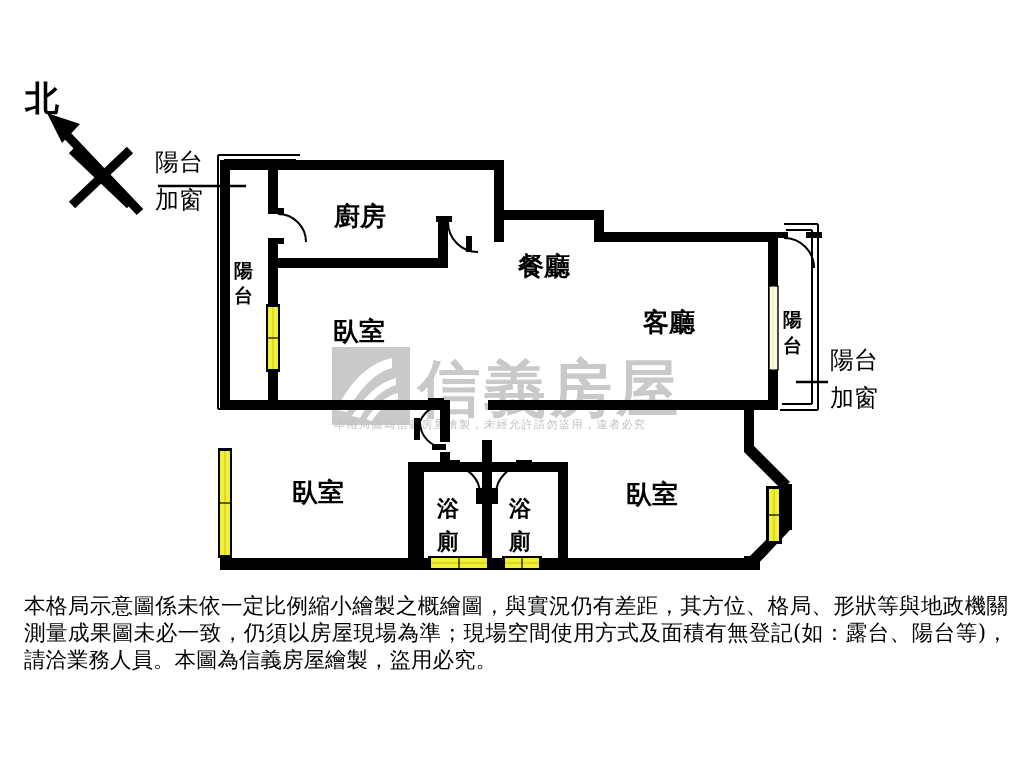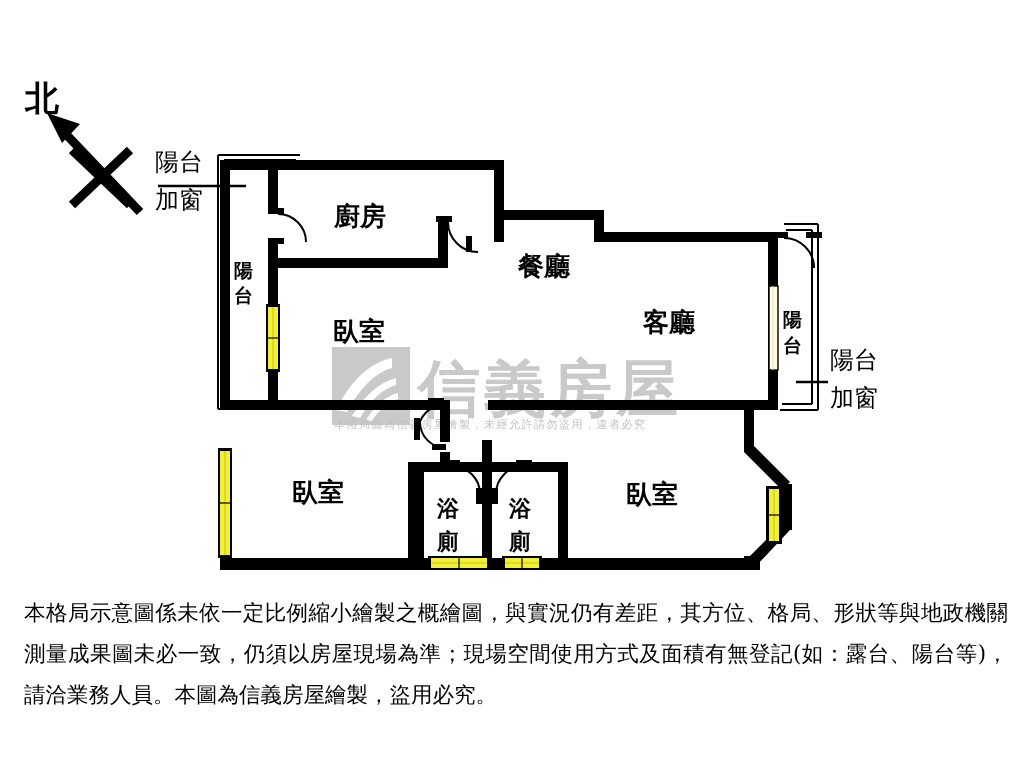--- a/index.html
+++ b/index.html
@@ -28,21 +28,21 @@
     height: 768px;
     display: block;
   }
   .disclaimer {
     position: absolute;
     left: 24px;
     top: 592px;
     width: 984px;
     font-family: "DejaVu Serif", "Liberation Serif", serif;
     font-size: 21.5px;
-    line-height: 41px;
+    line-height: 27px;
     letter-spacing: 0px;
     color: #000000;
     text-align: justify;
     white-space: pre-wrap;
   }
   .room-label {
     font-family: "DejaVu Serif", "Liberation Serif", serif;
     font-weight: 700;
     fill: #000000;
   }

